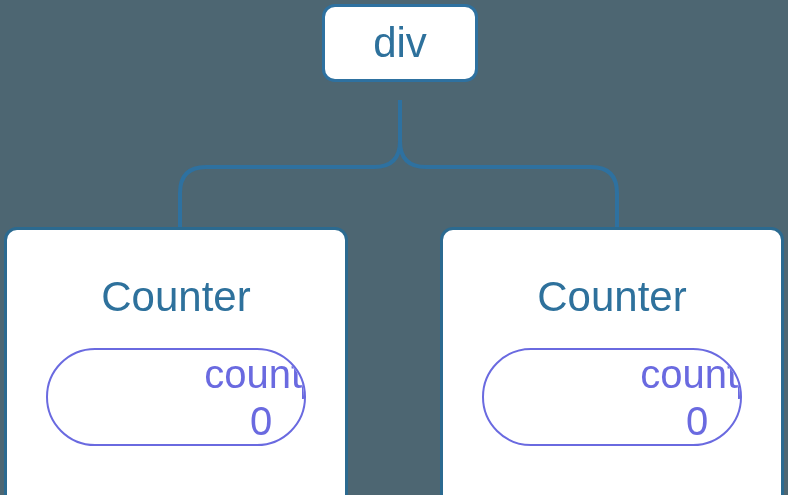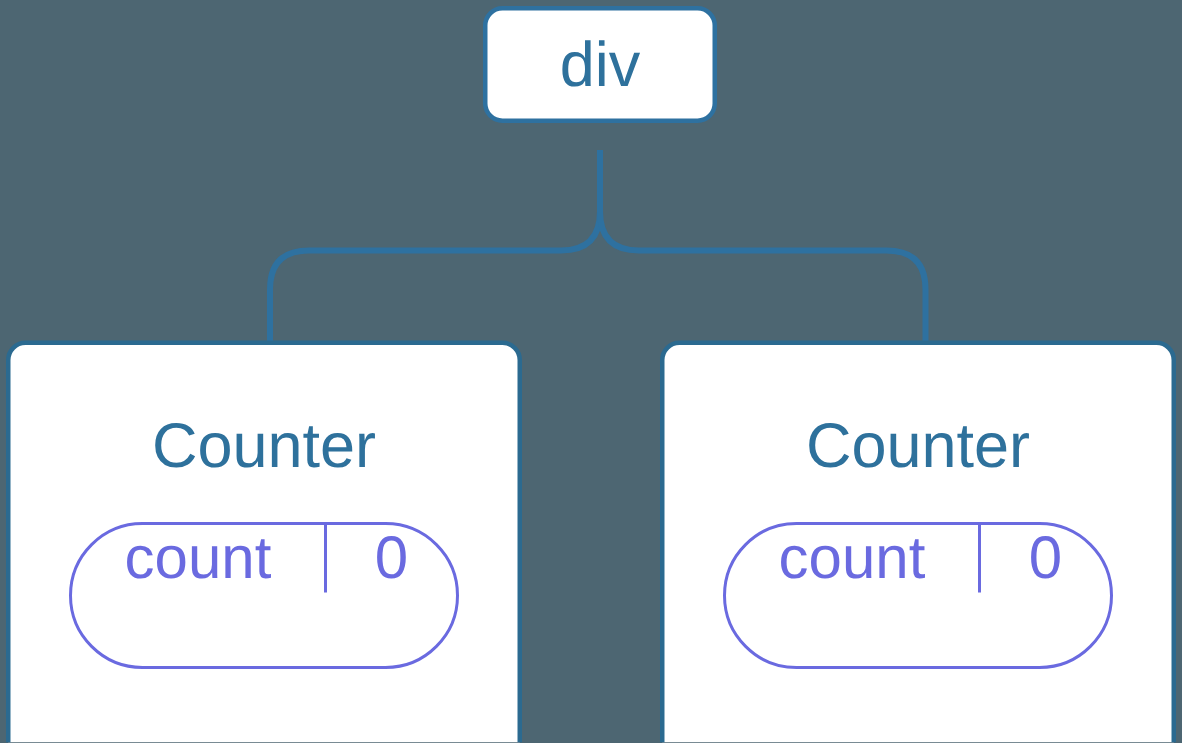--- a/index.html
+++ b/index.html
@@ -70,22 +70,23 @@
     color: var(--text-blue);
   }
   .state-pill {
     margin-top: 26px;
     width: 260px; height: 98px;
     box-sizing: border-box;
     background: var(--card-bg);
     border: 2px solid var(--state-purple);
     border-radius: 49px;
     display: flex;
-    align-items: flex-start;
+    align-items: flex-end;
     overflow: hidden;
+    flex-direction: column;
   }
   .state-key {
     flex: 1;
     display: flex;
     align-items: center;
     justify-content: center;
     border-right: 2px solid var(--state-purple);
     font-size: 40px;
     color: var(--state-purple);
   }

